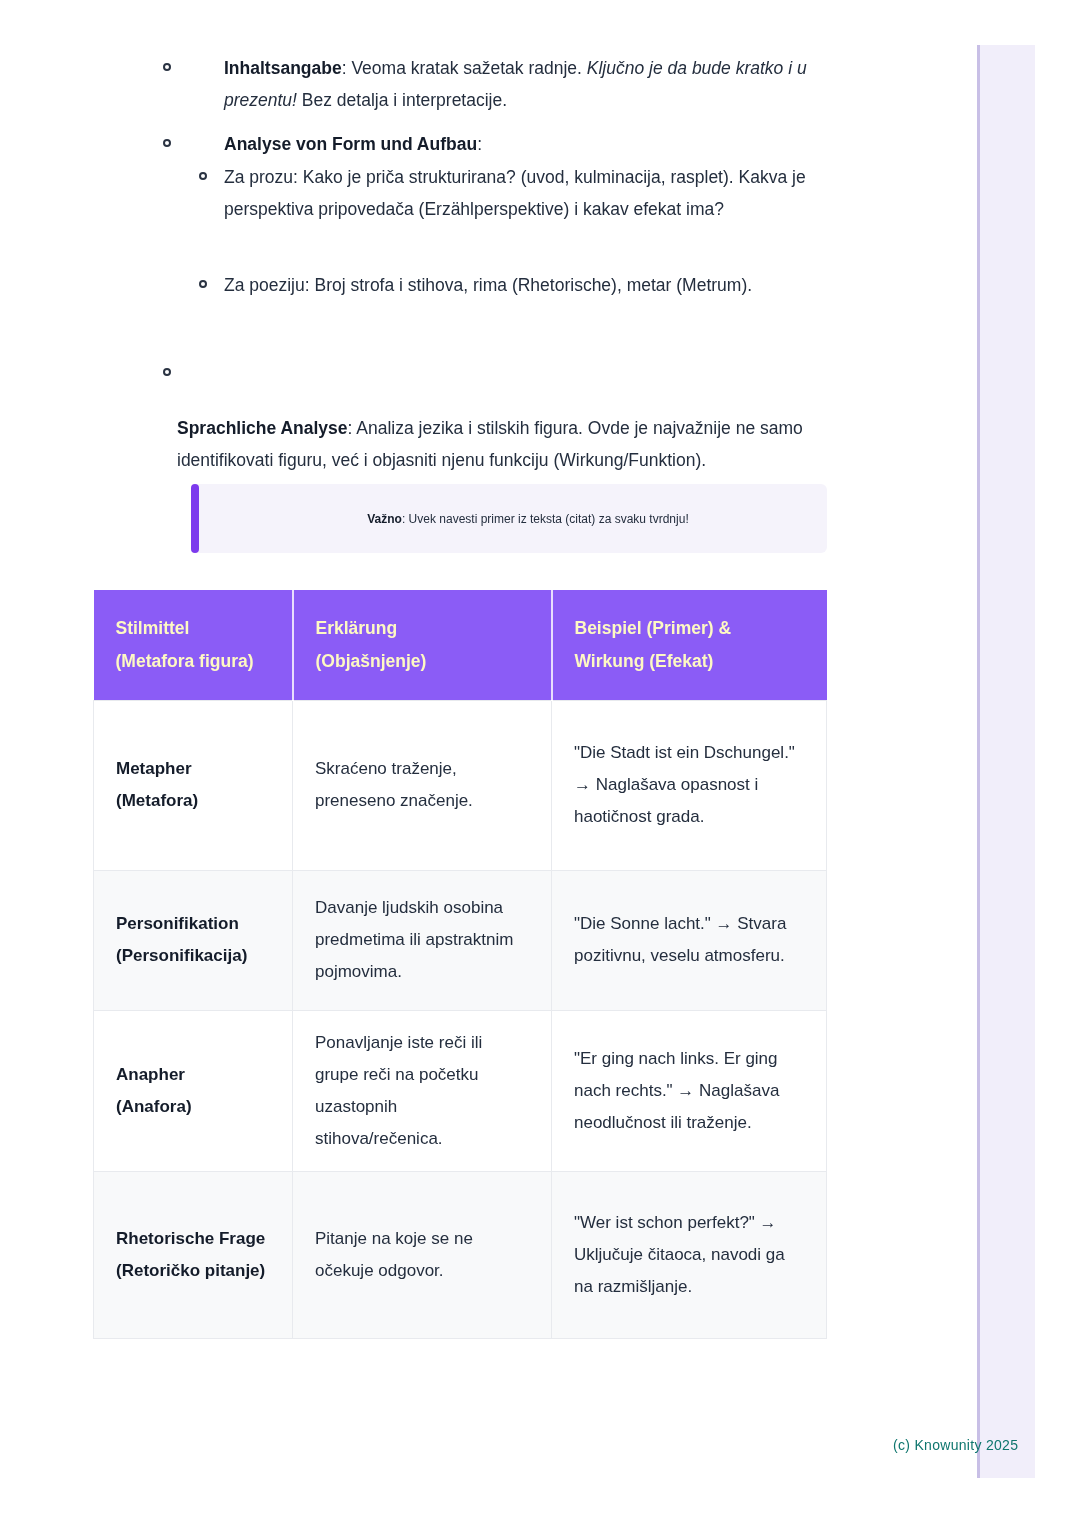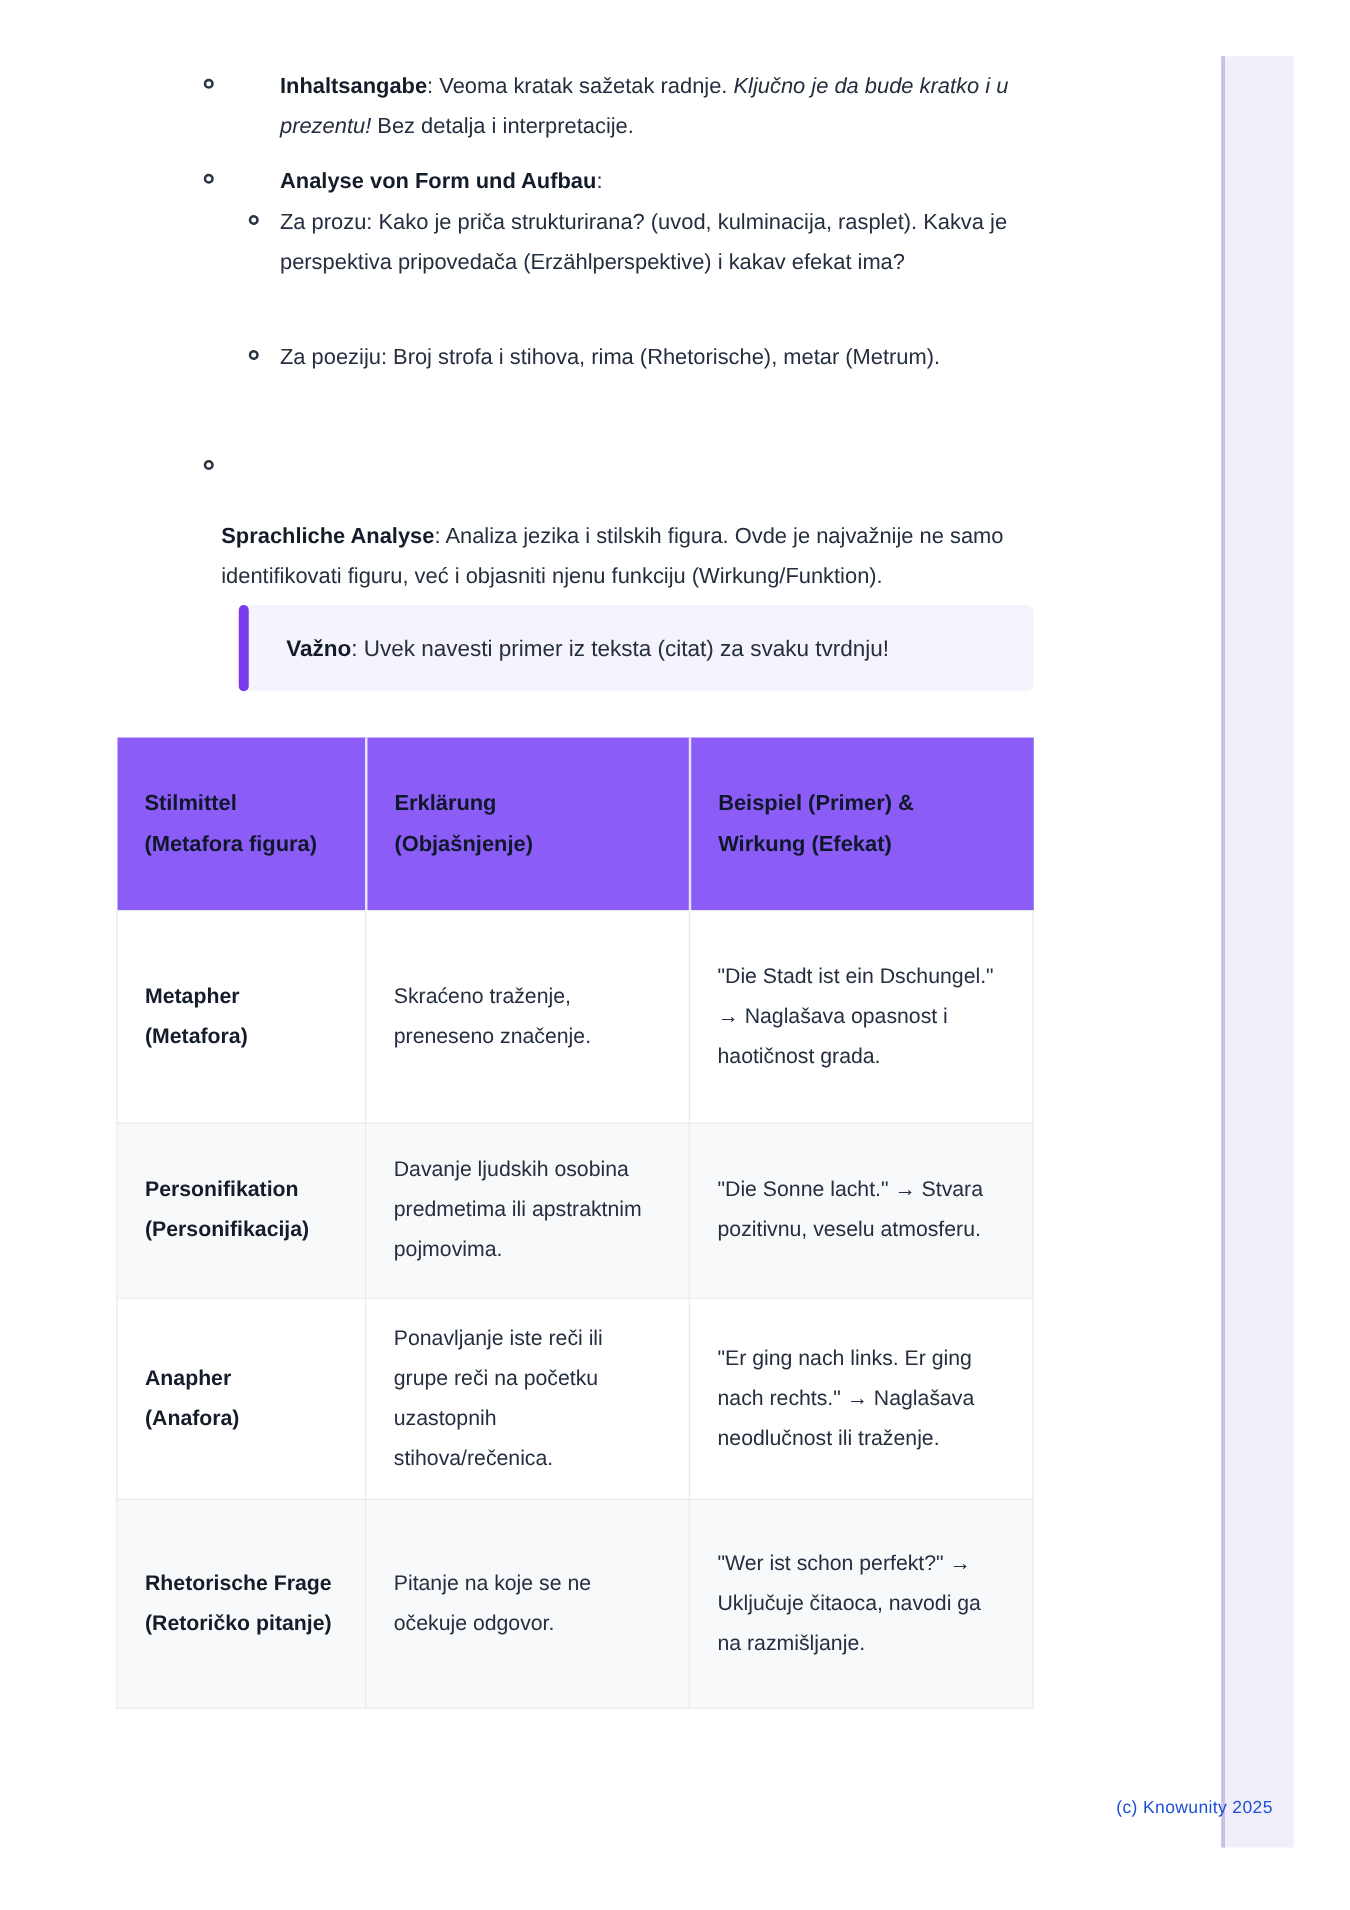--- a/index.html
+++ b/index.html
@@ -26,55 +26,55 @@
   .lvl1{left:160px;width:682px;gap:36px;}
   .lvl2{left:196px;width:632px;}
   .b{font-weight:700;color:#141c2a;}
   .it{font-style:italic;}
 
   
   .callout{
     position:absolute;left:191px;top:484px;width:636px;height:69px;
     background:#f5f3fb;border-radius:6px;
     display:flex;align-items:center;padding-left:38px;
-    font-size:18px;line-height:32px;
+    font-size:12px;line-height:32px;justify-content:center;
   }
   .callout-bar{
     position:absolute;left:0;top:0;width:8px;height:100%;
     background:#7c3aed;border-radius:6px;
   }
 
   
   table.tbl{
     position:absolute;left:93px;top:590px;width:733px;
     border-collapse:collapse;table-layout:fixed;
     font-size:17px;line-height:32px;
   }
   .tbl th{
-    background:#8b5cf6;color:#0f172a;font-weight:700;font-size:17.5px;line-height:33px;
-    text-align:left;vertical-align:middle;height:138px;padding:0 22px;
+    background:#8b5cf6;color:#fef9c3;font-weight:700;font-size:17.5px;line-height:33px;
+    text-align:left;vertical-align:middle;height:110px;padding:0 22px;
     border-right:2px solid rgba(255,255,255,0.8);
   }
   .tbl th:last-child{border-right:none;}
   .tbl td{
     border:1px solid #e8eaee;vertical-align:middle;padding:16px 22px;
     color:#242e3e;
   }
   .tbl tbody tr:nth-child(even){background:#f8f9fa;}
   .tbl tbody tr:nth-child(odd){background:#ffffff;}
   .tbl tbody tr:nth-child(1) td{height:170px;}
   .tbl tbody tr:nth-child(2) td{height:140px;}
   .tbl tbody tr:nth-child(3) td{height:135px;}
   .tbl tbody tr:nth-child(4) td{height:167px;}
   .tbl tbody tr:nth-child(5) td{height:182px;vertical-align:top;padding-top:24px;}
   .tbl td.term{font-weight:700;color:#141c2a;margin-top:30px;}
 
   
   .watermark{
-    position:absolute;left:893px;top:1437px;font-size:14px;color:#1d4ed8;
+    position:absolute;left:893px;top:1437px;font-size:14px;color:#0f766e;
     letter-spacing:0.3px;z-index:2;
   }
 </style>
 </head>
 <body>
 
 <div class="page">
 
   <div class="stripe"></div>
 

